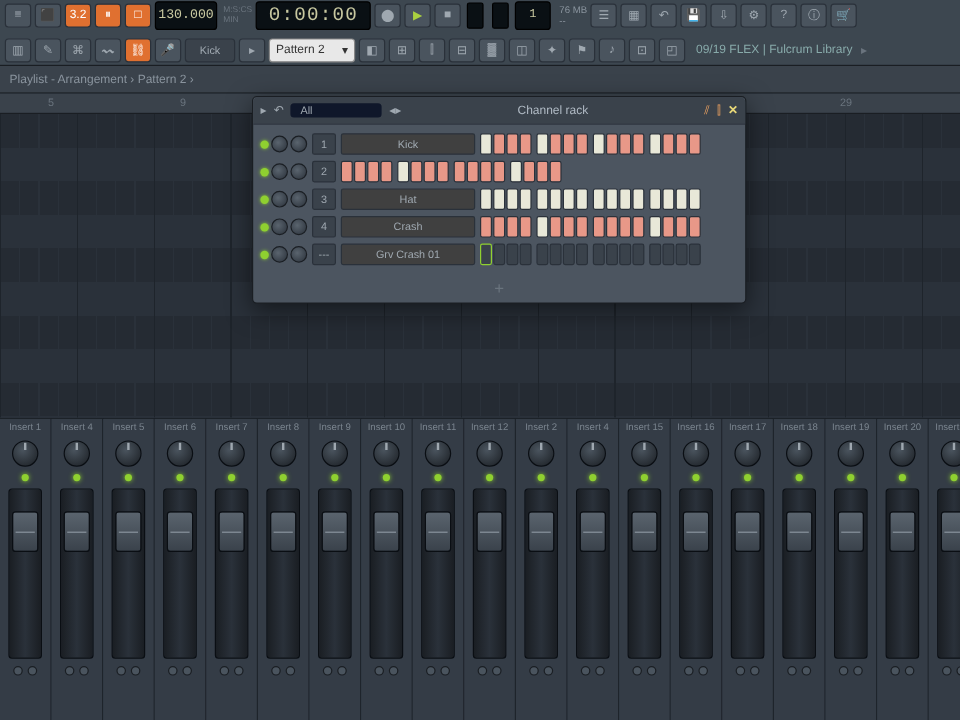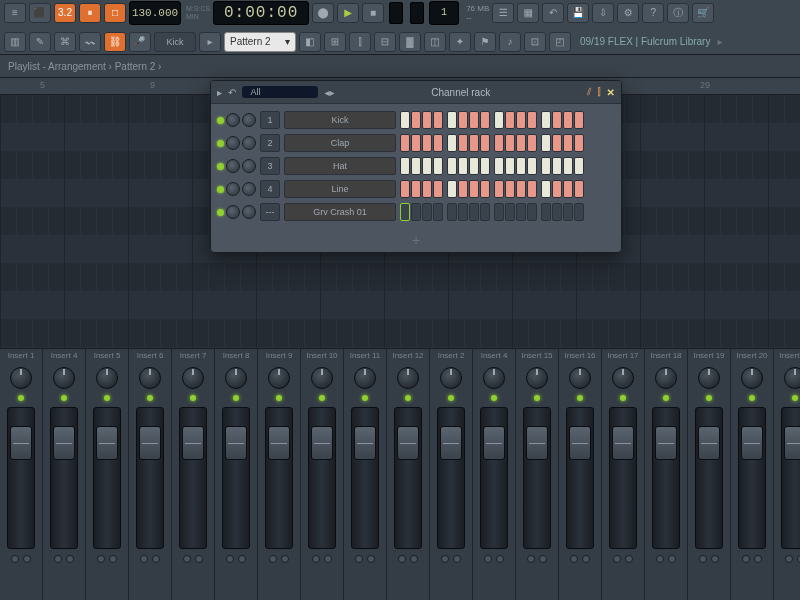--- a/index.html
+++ b/index.html
@@ -179,21 +179,20 @@
           <div class="cr-step on grp"></div>
         </div>
       </div>
       <div class="cr-row">
         <div class="cr-ctrl">
           <div class="cr-led"></div>
           <div class="cr-knob"></div>
           <div class="cr-knob"></div>
         </div>
         <div class="cr-num">2</div>
-        <div class="cr-name">Clap</div>
         <div class="cr-steps">
           <div class="cr-step on"></div>
           <div class="cr-step on"></div>
           <div class="cr-step on"></div>
           <div class="cr-step on grp"></div>
           <div class="cr-step on2"></div>
           <div class="cr-step on"></div>
           <div class="cr-step on"></div>
           <div class="cr-step on grp"></div>
           <div class="cr-step on"></div>
@@ -233,21 +232,21 @@
           <div class="cr-step on2 grp"></div>
         </div>
       </div>
       <div class="cr-row">
         <div class="cr-ctrl">
           <div class="cr-led"></div>
           <div class="cr-knob"></div>
           <div class="cr-knob"></div>
         </div>
         <div class="cr-num">4</div>
-        <div class="cr-name">Line</div>
+        <div class="cr-name">Crash</div>
         <div class="cr-steps">
           <div class="cr-step on"></div>
           <div class="cr-step on"></div>
           <div class="cr-step on"></div>
           <div class="cr-step on grp"></div>
           <div class="cr-step on2"></div>
           <div class="cr-step on"></div>
           <div class="cr-step on"></div>
           <div class="cr-step on grp"></div>
           <div class="cr-step on"></div>

